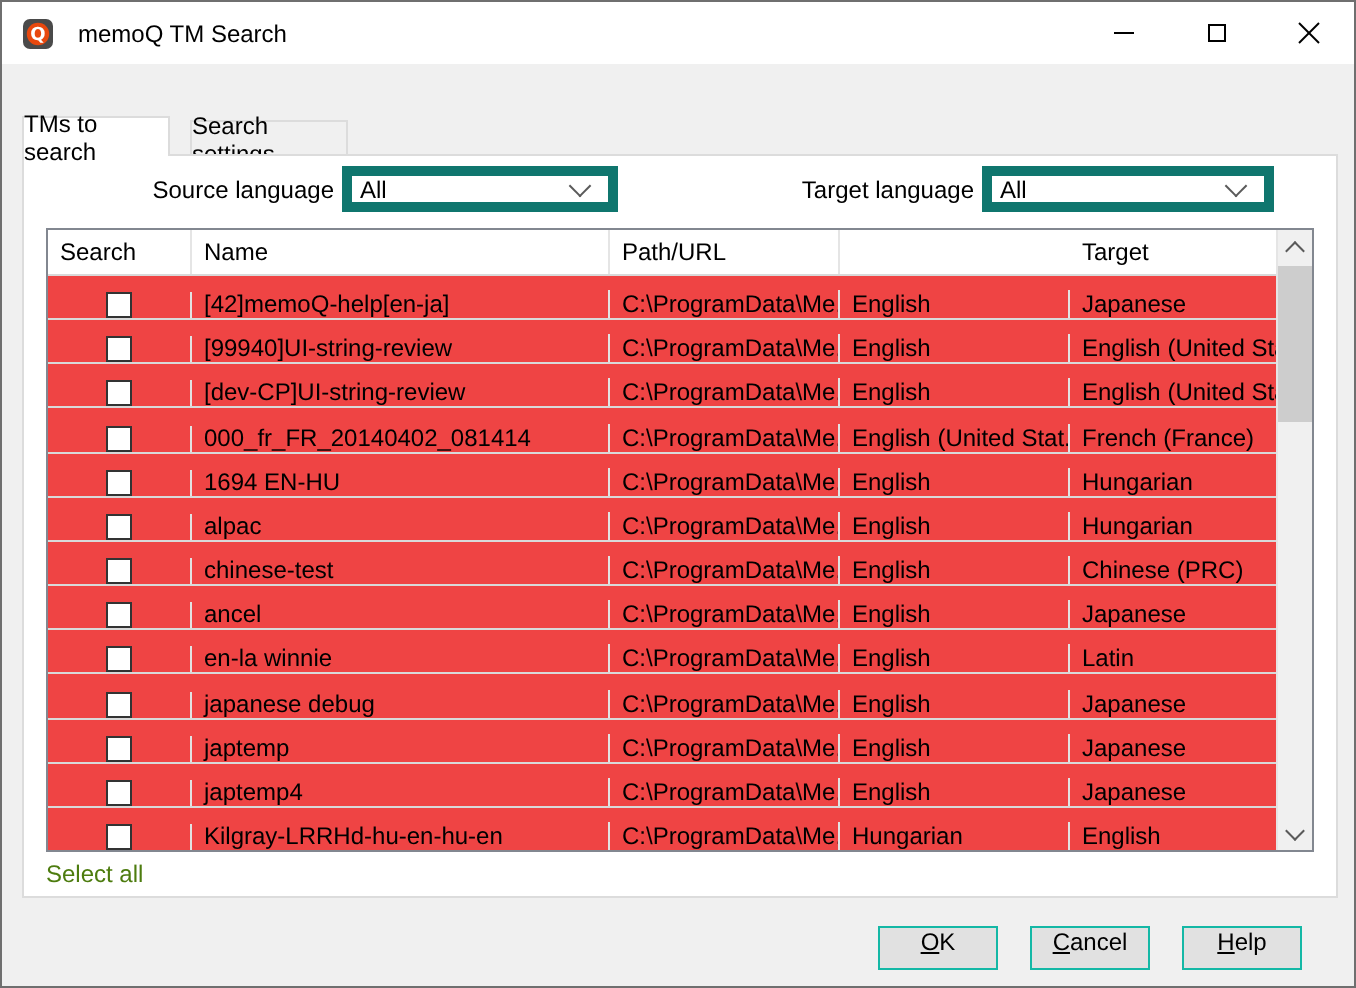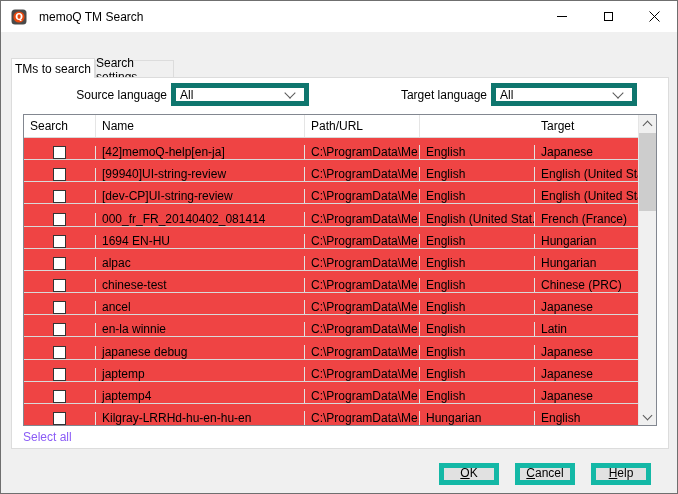--- a/index.html
+++ b/index.html
@@ -12,21 +12,21 @@
   
   .titlebar{position:absolute;left:0;top:0;width:100%;height:31px;background:#ffffff;display:flex;align-items:center;}
   .appicon{margin-left:10px;width:16px;height:16px;display:inline-flex;}
   .title{margin-left:12px;text-align:center;}
   .wbtns{position:absolute;right:0;top:0;height:31px;display:flex;}
   .wbtn{width:46px;height:31px;display:flex;align-items:center;justify-content:center;}
   .glyph-min{width:10px;height:1px;background:#000;}
   .glyph-max{width:9px;height:9px;border:1px solid #000;box-sizing:border-box;background:transparent;}
   
   .tab{position:absolute;box-sizing:border-box;display:flex;align-items:center;justify-content:center;}
-  .tab-active{left:10px;top:57px;width:84px;height:20px;background:#fff;border:1px solid #dcdcdc;border-bottom:none;z-index:3;}
+  .tab-active{left:10px;top:57px;width:74px;height:20px;background:#fff;border:1px solid #dcdcdc;border-bottom:none;z-index:3;}
   .tab-inactive{left:94px;top:59px;width:79px;height:18px;background:#f0f0f0;border:1px solid #dcdcdc;border-bottom:none;z-index:1;}
   .tabpage{position:absolute;left:10px;top:76px;width:658px;height:372px;background:#ffffff;border:1px solid #dcdcdc;box-sizing:border-box;z-index:2;}
   
   .flabel{position:absolute;top:87px;width:106px;text-align:right;z-index:4;}
   .lab-src{left:60px;}
   .lab-tgt{left:380px;}
   .combo{position:absolute;top:82px;height:23px;box-sizing:border-box;background:#fff;border:5px solid #0f766e;display:flex;align-items:center;z-index:4;}
   .combo-src{left:170px;width:138px;}
   .combo-tgt{left:490px;width:146px;}
   .combo .val{padding-left:4px;flex:1;overflow:hidden;white-space:nowrap;}
@@ -48,22 +48,22 @@
   .checkbox{width:13px;height:13px;box-sizing:border-box;border:1px solid #333333;background:#fff;}
   
   .vscroll{position:absolute;right:0;top:0;bottom:0;width:17px;background:#f0f0f0;border-left:1px solid #e5e5e5;z-index:5;}
   .sbtn{position:absolute;left:0;width:17px;height:17px;display:flex;align-items:center;justify-content:center;}
   .sbtn-up{top:0;}
   .sbtn-down{bottom:0;}
   .chev-up{width:6px;height:6px;border-left:1px solid #5a5a5a;border-top:1px solid #5a5a5a;transform:rotate(45deg);margin-top:3px;}
   .chev-down{width:6px;height:6px;border-left:1px solid #5a5a5a;border-bottom:1px solid #5a5a5a;transform:rotate(-45deg);margin-bottom:3px;}
   .sthumb{position:absolute;left:0;top:18px;width:17px;height:78px;background:#cdcdcd;}
   
-  .selectall{position:absolute;left:22px;top:429px;color:#8b5cf6;z-index:4;cursor:pointer;}
-  .btn{position:absolute;top:462px;width:60px;height:22px;box-sizing:border-box;background:#e1e1e1;border:5px solid #14b8a6;display:flex;align-items:flex-end;justify-content:center;}
+  .selectall{position:absolute;left:22px;top:429px;color:#4d7c0f;z-index:4;cursor:pointer;}
+  .btn{position:absolute;top:462px;width:60px;height:22px;box-sizing:border-box;background:#e1e1e1;border:1px solid #14b8a6;display:flex;align-items:flex-start;justify-content:center;}
   .btn-ok{left:438px;}
   .btn-cancel{left:514px;}
   .btn-help{left:590px;}
   .u{text-decoration:underline;}
 </style>
 </head>
 <body>
 
 <div class="window">
 

